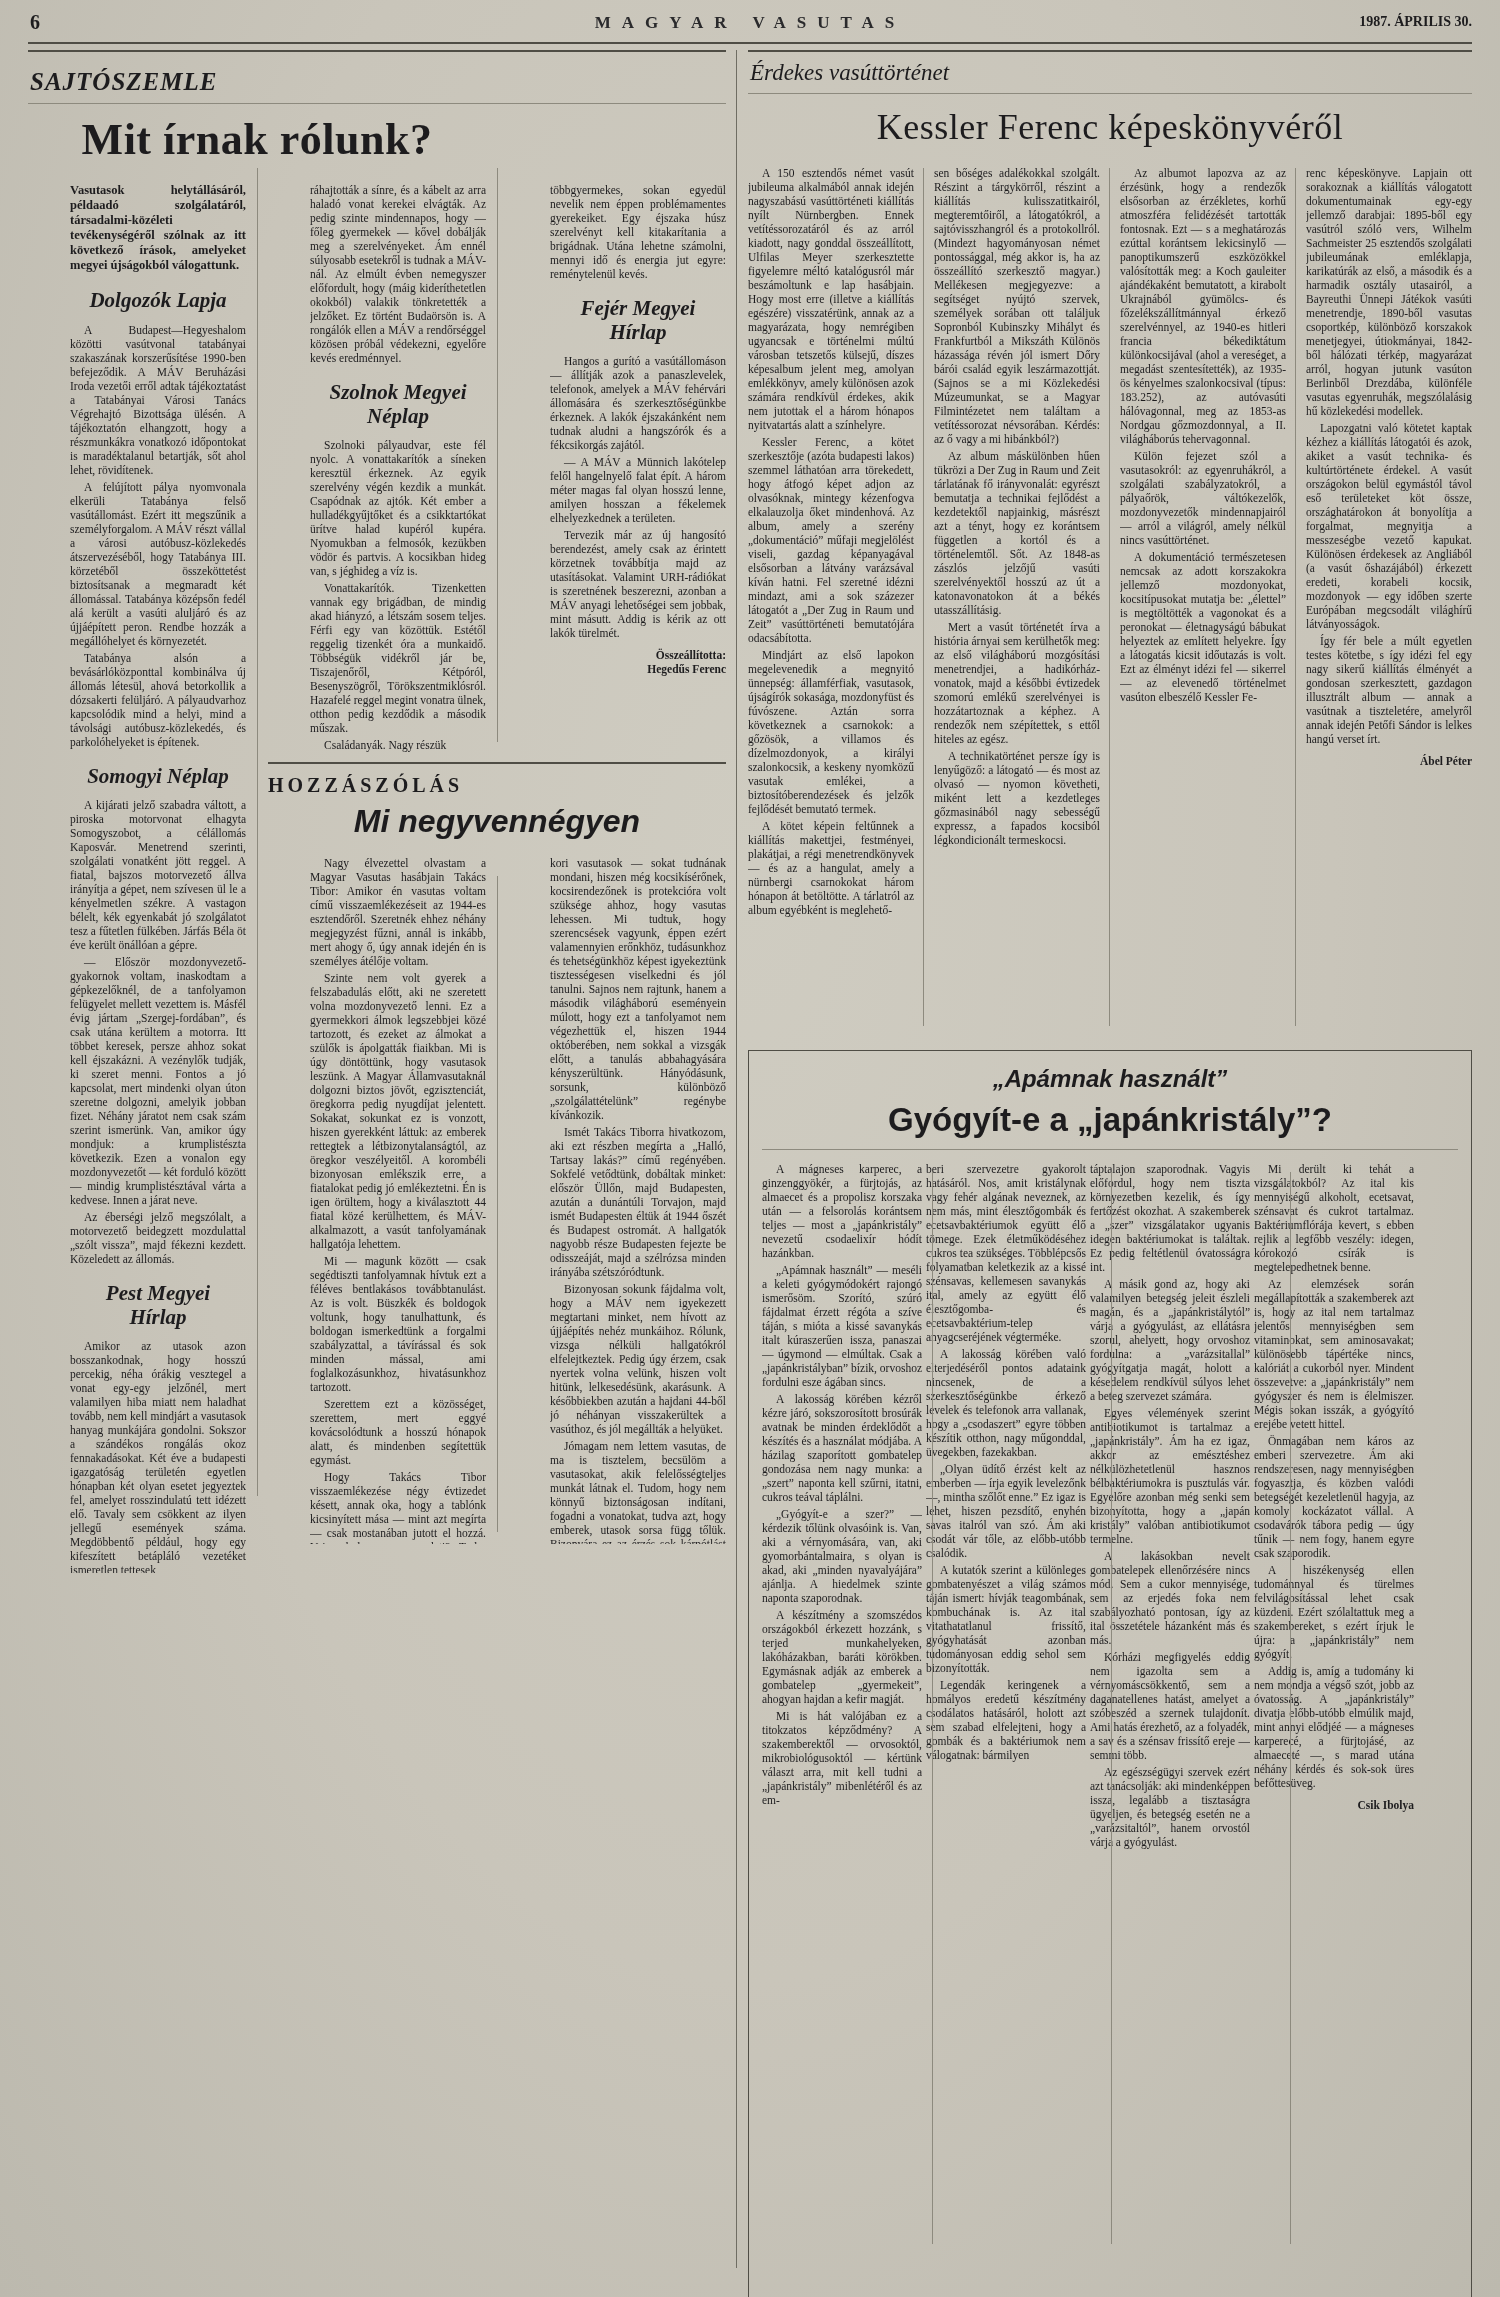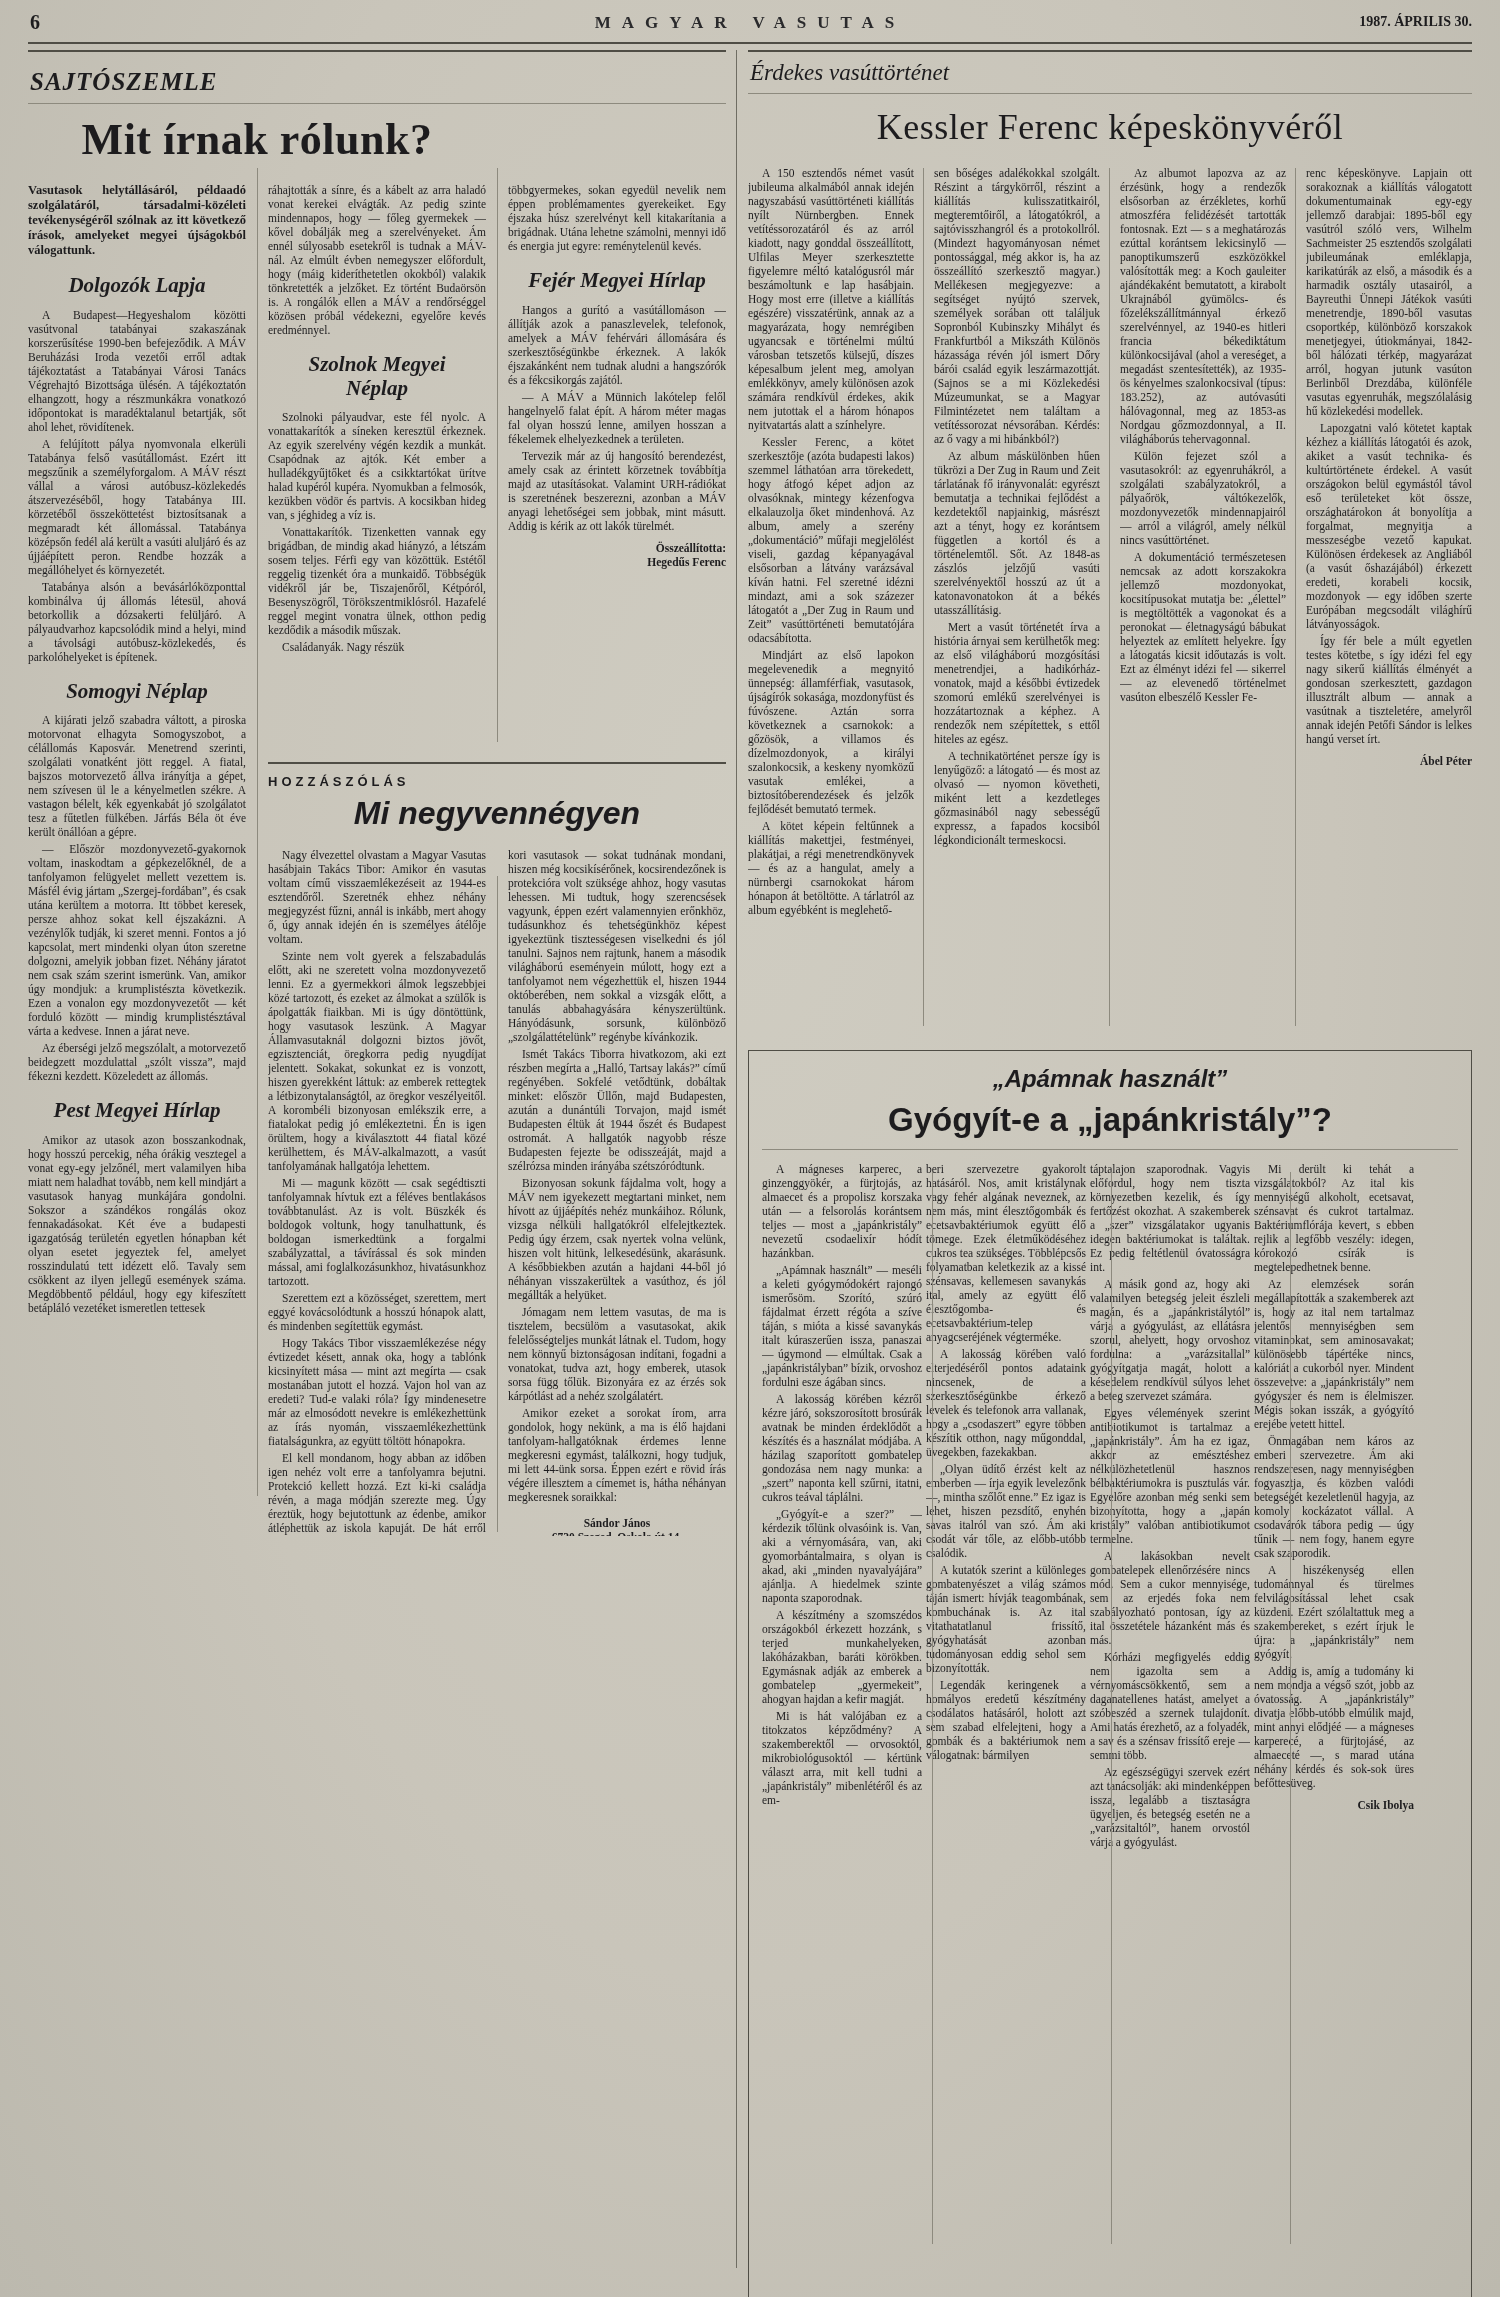--- a/index.html
+++ b/index.html
@@ -14,37 +14,37 @@
   }
   
   .mhead{position:absolute;top:10px;left:28px;right:28px;height:28px;}
   .pageno{position:absolute;left:2px;top:1px;font-size:20px;font-weight:bold;}
   .mast{position:absolute;left:0;right:0;top:3px;text-align:center;font-size:17px;font-weight:bold;letter-spacing:11px;color:#2a2a2c;}
   .dateline{position:absolute;right:0;top:4px;font-size:14px;font-weight:bold;}
   .rule-top{position:absolute;top:42px;left:28px;right:28px;border-top:2px solid var(--rule);}
   
   .hairline{border-top:1px solid var(--hairline);}
   .cols{display:flex;gap:22px;align-items:flex-start;}
-  .col{width:218px;}
+  .col{width:218px;margin-left:42px;}
   .b-lead{font-weight:bold;font-size:12.5px;line-height:15px;text-align:justify;margin-bottom:8px;}
   .b-p,.b-cont,.b-sig,.b-sigc{font-size:11.5px;line-height:14px;text-align:justify;margin-bottom:3px;}
   .b-p{text-indent:14px;}
   .b-cont{text-indent:0;}
   .b-h{font-size:21px;line-height:1.12;font-weight:bold;font-style:italic;text-align:center;margin:16px 10px 10px;}
   .b-sig{text-align:right;font-weight:bold;white-space:pre-line;margin-top:8px;}
   .b-sigc{text-align:center;font-weight:bold;white-space:pre-line;margin-top:12px;}
   
   .sec-press{position:absolute;left:28px;top:50px;width:698px;border-top:2px solid var(--rule);}
   .kick-press{font-style:italic;font-weight:bold;font-size:25px;letter-spacing:1px;padding:16px 2px 7px;}
   .title-press{width:458px;text-align:center;font-size:44px;font-weight:bold;letter-spacing:.5px;margin:10px 0 18px;}
   .hmax-tall{max-height:1390px;overflow:hidden;}
   .hmax-press{max-height:584px;overflow:hidden;}
   
   .sec-hozza{position:absolute;left:268px;top:762px;width:458px;border-top:2px solid var(--rule);}
-  .kick-hozza{font-family:Liberation Sans, sans-serif;font-weight:bold;font-size:13px;letter-spacing:4px;margin:10px 0 0;}
+  .kick-hozza{font-family:Liberation Serif, serif;font-weight:bold;font-size:20px;letter-spacing:4px;margin:10px 0 0;}
   .title-hozza{font-family:"Liberation Sans",sans-serif;font-style:italic;font-weight:bold;font-size:32px;text-align:center;margin:6px 0 16px;}
   .hmax-hozza{max-height:688px;overflow:hidden;}
   
   .sec-kessler{position:absolute;left:748px;top:50px;width:724px;border-top:2px solid var(--rule);}
   .kick-kessler{font-style:italic;font-weight:normal;font-size:23px;padding:8px 2px 7px;}
   .title-kessler{text-align:center;font-size:36px;font-weight:normal;letter-spacing:.5px;margin:12px 0 18px;}
   .cols-k{gap:20px;}
   .colk{width:166px;}
   .hmax-kessler{max-height:868px;overflow:hidden;}
   

